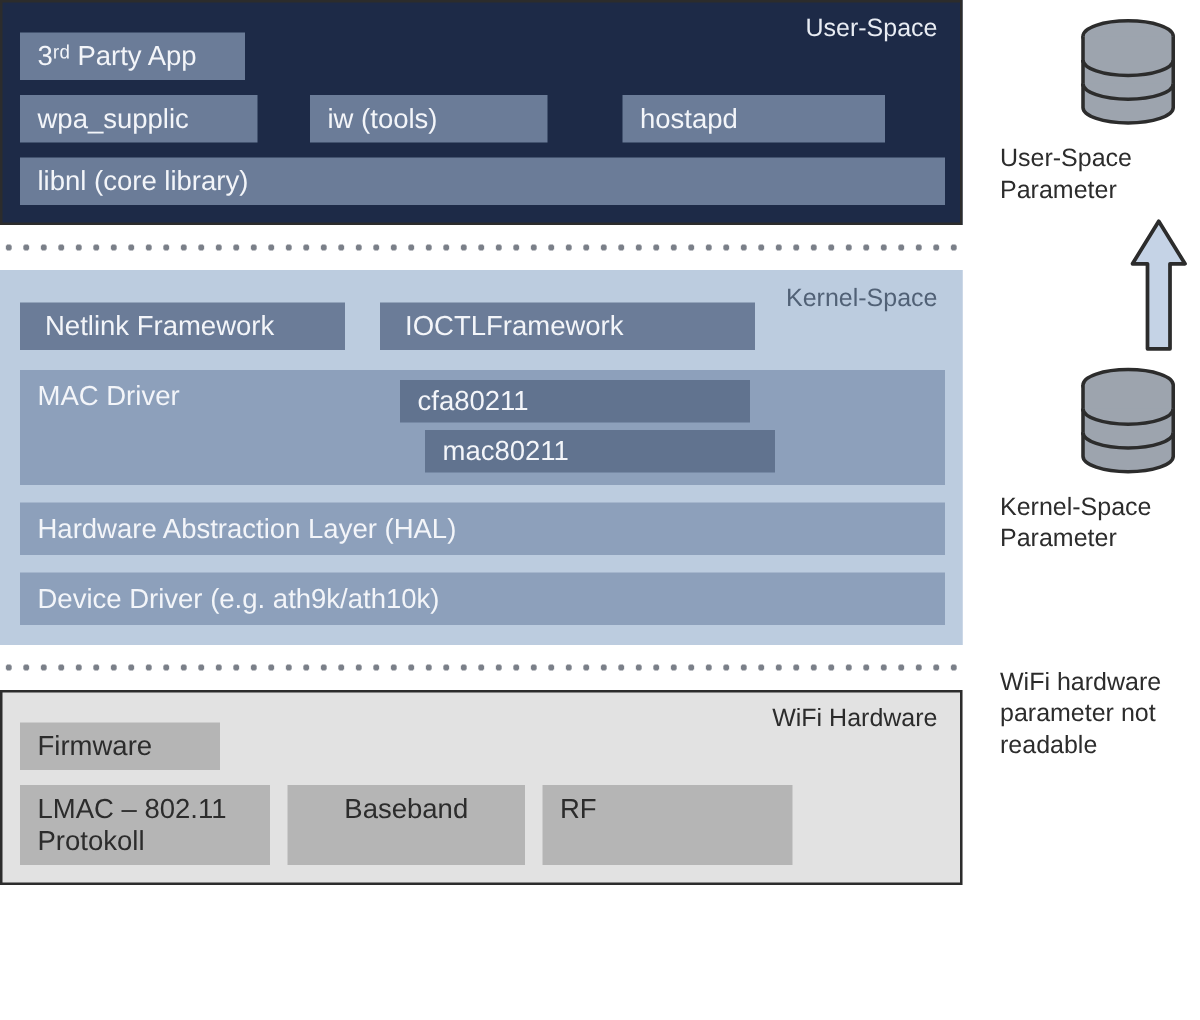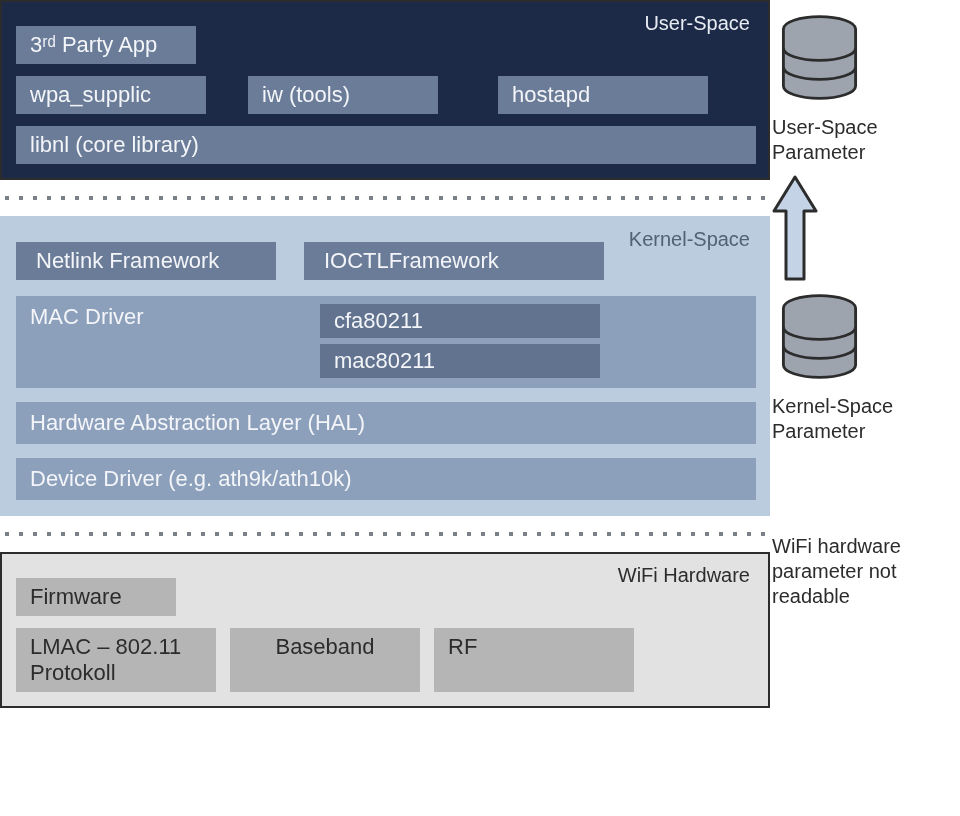--- a/index.html
+++ b/index.html
@@ -6,25 +6,25 @@
     body {
       font-family: "Segoe UI", "Helvetica Neue", Arial, sans-serif;
       background: #fff;
       width: 960px;
       height: 816px;
       position: relative;
       color: #2c2c2c;
     }
     .layout {
       display: flex;
-      gap: 2px;
+      gap: 20px;
       padding: 0;
     }
     .left-col { width: 770px; }
-    .right-col { width: 160px; display: flex; flex-direction: column; align-items: flex-start; padding-top: 10px; }
+    .right-col { width: 160px; display: flex; flex-direction: column; align-items: flex-end; padding-top: 10px; }
 
     
     .userspace {
       background: #1d2a47;
       border: 2px solid #2c2c2c;
       padding: 12px 14px 14px;
       position: relative;
     }
     .userspace .title {
       position: absolute; top: 10px; right: 18px;
@@ -81,21 +81,21 @@
       margin-top: 16px;
       padding: 8px 14px 10px;
       width: 740px;
       position: relative;
       color: #f3f5f9;
       font-size: 22px;
     }
     .macdriver-label { position: absolute; top: 8px; left: 14px; }
     .macdriver-inner { margin-left: 290px; }
     .cfa { width: 280px; background:#61738f; color:#f3f5f9; padding: 4px 14px; font-size:22px; }
-    .mac { width: 280px; background:#61738f; color:#f3f5f9; padding: 4px 14px; font-size:22px; margin-top:6px; }
+    .mac { width: 280px; background:#61738f; color:#f3f5f9; padding: 4px 14px; font-size:22px; margin-top:6px;margin-left:20px; }
     .hal { margin-top:14px; width:740px; background:#8da0bb; color:#f3f5f9; padding:8px 14px; font-size:22px; }
     .devdrv { margin-top:14px; width:740px; background:#8da0bb; color:#f3f5f9; padding:8px 14px; font-size:22px; }
 
     
     .hardware {
       background: #e2e2e2;
       border: 2px solid #2c2c2c;
       padding: 12px 14px 14px;
       position: relative;
     }

